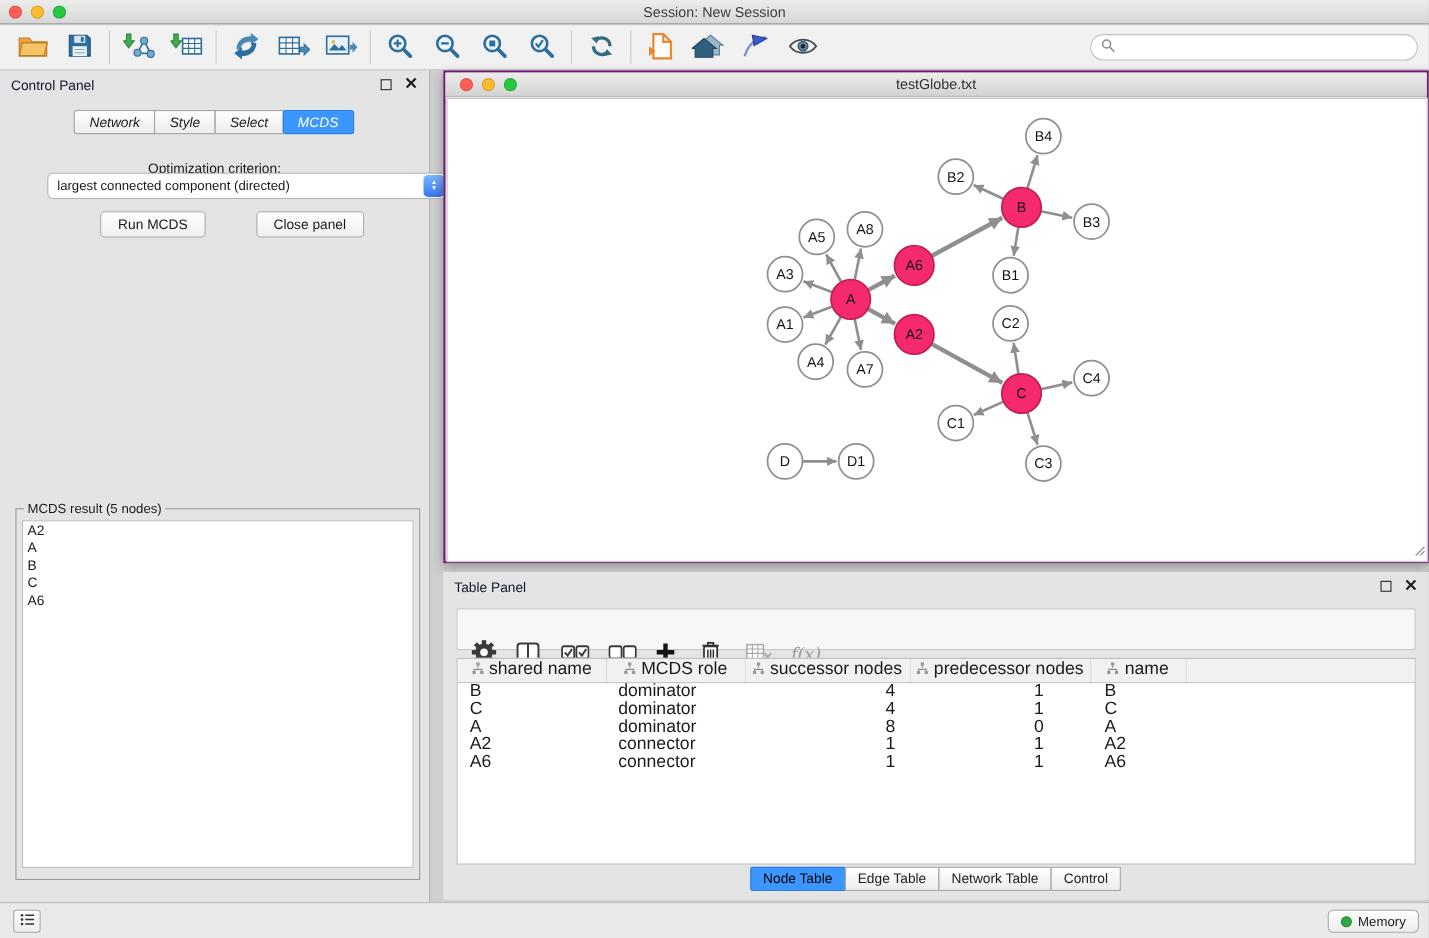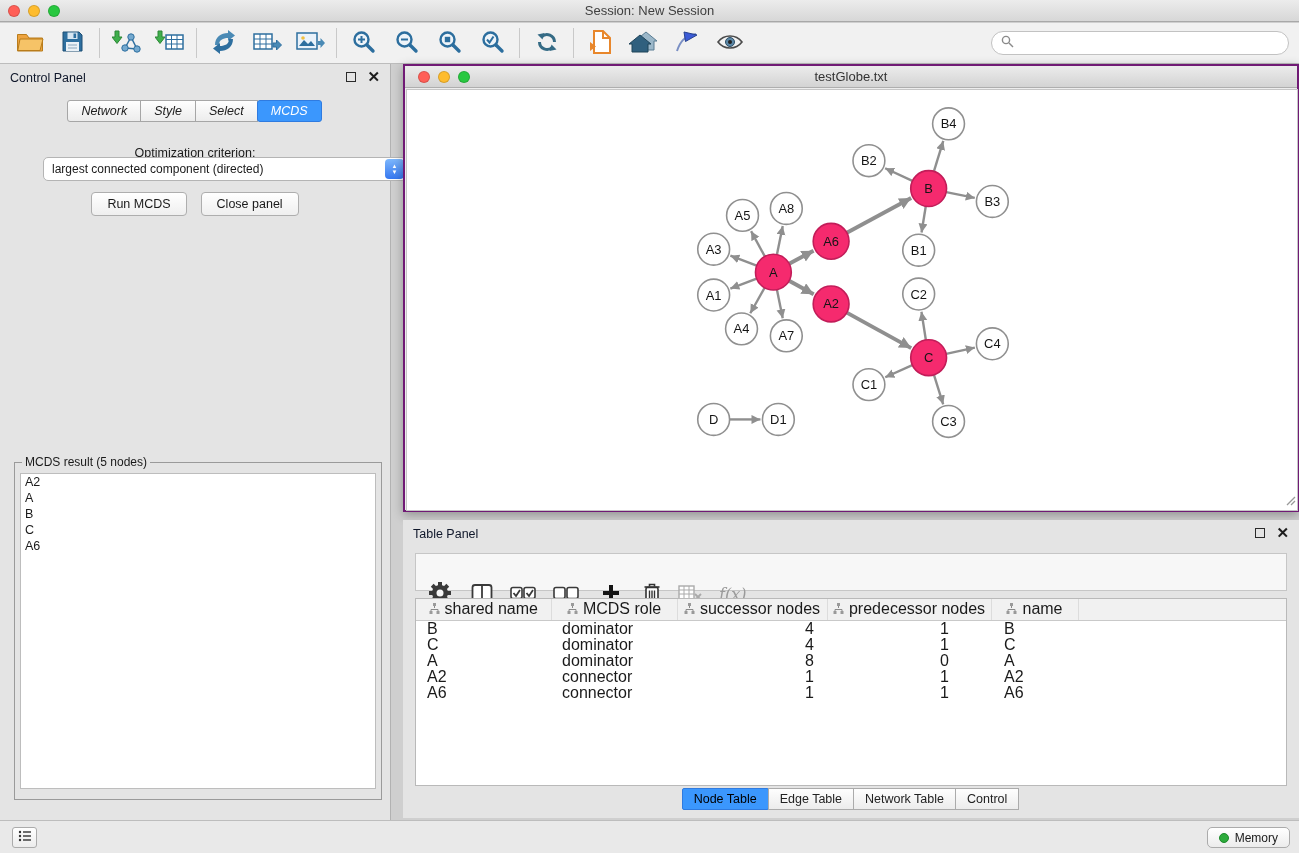--- a/index.html
+++ b/index.html
@@ -32,40 +32,40 @@
   .close-x{font-weight:bold;font-size:15px;line-height:13px;color:#1c1c1c;}
   .cp-tabs{display:flex;justify-content:center;margin-top:10px;}
   .cp-tab{padding:3px 13px;font-size:12.5px;border:1px solid #a6a6a6;margin-left:-1px;background:linear-gradient(#fefefe,#ececec);color:#222;font-style:italic;}
   .cp-tab:first-child{border-radius:3px 0 0 3px;}
   .cp-tab.active{background:#3b97fd;border-color:#2f7be0;color:#fff;border-radius:3px;}
   .opt-label{text-align:center;margin-top:24px;font-size:12.5px;}
   .combo{position:absolute;left:43px;top:93px;width:364px;height:24px;background:#fff;border:1px solid #b4b4b4;border-radius:5px;display:flex;align-items:center;}
   .combo-text{flex:1;padding-left:8px;font-size:12px;white-space:nowrap;overflow:hidden;}
   .combo-stepper{width:19px;height:20px;margin-right:2px;border-radius:4px;background:linear-gradient(#7db7fc,#3577f0);display:flex;flex-direction:column;align-items:center;justify-content:center;color:#fff;font-size:6px;line-height:6px;}
   .cp-buttons{position:absolute;top:128px;left:0;width:100%;display:flex;justify-content:center;gap:14px;}
-  .cp-btn{padding:4px 15px;font-size:12.5px;background:linear-gradient(#ffffff,#efefef);border:1px solid #aeaeae;border-radius:4px;color:#1a1a1a;font-family:"Liberation Sans",sans-serif;}
+  .cp-btn{padding:4px 15px;font-size:12.5px;background:linear-gradient(#ffffff,#efefef);border:1px solid #aeaeae;border-radius:4px;color:#1a1a1a;font-family:"Liberation Sans",sans-serif;margin-left:32px;}
   .result-fieldset{position:absolute;left:14px;top:391px;width:368px;height:345px;border:1px solid #9a9a9a;padding:4px 5px 6px 5px;}
   .result-fieldset legend{font-size:12px;padding:0 3px;margin-left:2px;color:#1a1a1a;}
   .result-list{width:100%;height:316px;background:#fff;border:1px solid #bdbdbd;overflow:auto;font-size:12.5px;}
   .result-item{padding:0 4px;line-height:16px;}
 
   
   .network-window{position:absolute;left:403px;top:64px;width:896px;height:448px;background:#ededed;border:2px solid #701a75;box-shadow:0 3px 10px rgba(0,0,0,.3);}
   .win-titlebar{position:relative;height:22px;background:linear-gradient(#ececec,#d3d3d3);border-bottom:1px solid #aeaeae;}
   .win-titlebar .traffic{left:13px;top:5px;}
   .win-title{text-align:center;line-height:21px;font-size:13px;color:#333;}
   .net-canvas{position:absolute;left:1px;top:23px;width:892px;height:422px;background:#fff;border:1px solid #c6c6c6;}
   #graph-svg{width:100%;height:100%;}
   #graph-svg text{font-family:"Liberation Sans",sans-serif;}
   .resize-corner{position:absolute;right:1px;bottom:1px;}
 
   
   .table-panel{position:absolute;left:403px;top:520px;width:896px;height:298px;background:#e4e4e4;}
   .tp-toolbar{position:absolute;left:12px;top:33px;width:872px;height:38px;background:#f7f7f7;border:1px solid #c6c6c6;display:flex;align-items:center;gap:17px;padding:0 12px;}
-  .tp-icon-btn{display:flex;align-items:center;justify-content:flex-end;min-width:24px;height:30px;margin-top:44px;}
+  .tp-icon-btn{display:flex;align-items:center;justify-content:flex-start;min-width:24px;height:30px;margin-top:44px;}
   .fx{font-family:"DejaVu Serif",serif;font-style:italic;font-size:16px;color:#9a9a9a;}
   .tp-table-wrap{position:absolute;left:12px;top:78px;width:872px;height:188px;background:#fff;border:1px solid #b9b9b9;overflow:hidden;}
   table{border-collapse:collapse;width:100%;table-layout:fixed;font-size:16px;}
   thead th{background:#f1f1f1;border-bottom:1px solid #c9c9c9;border-right:1px solid #dcdcdc;height:21px;font-weight:normal;}
   thead th.filler{border-right:none;}
   .th-inner{display:inline-flex;gap:5px;align-items:center;}
   tbody td{height:16px;line-height:16px;padding:0;white-space:nowrap;}
   td.cell-left{padding-left:11px;text-align:left;}
   td.cell-num-s{padding-right:13px;text-align:right;}
   td.cell-num-p{padding-right:42px;text-align:right;}

